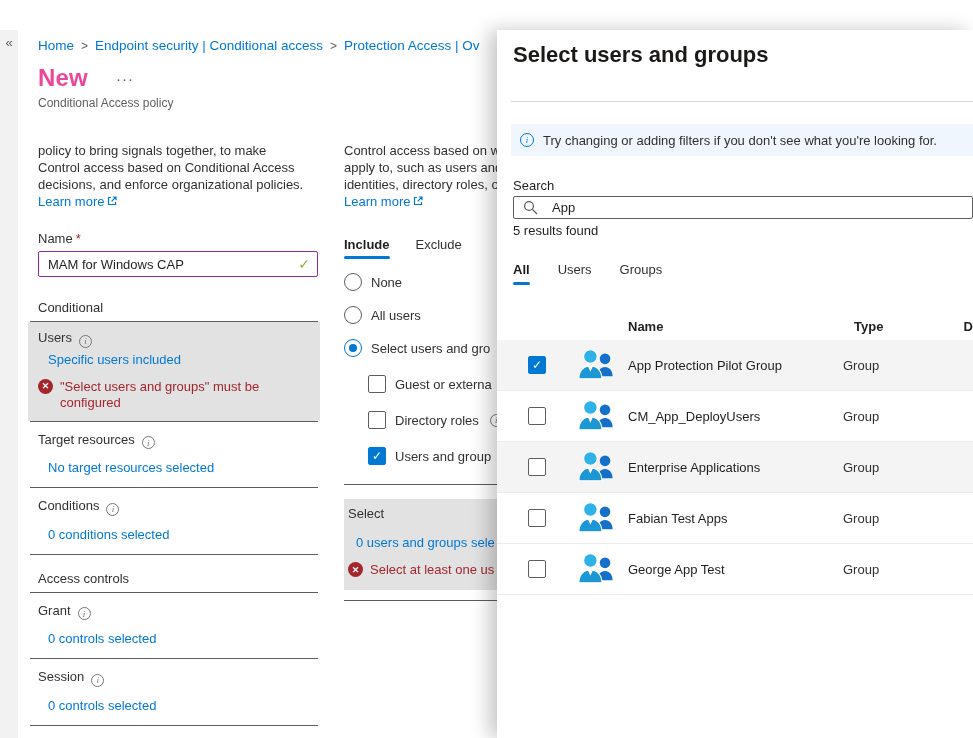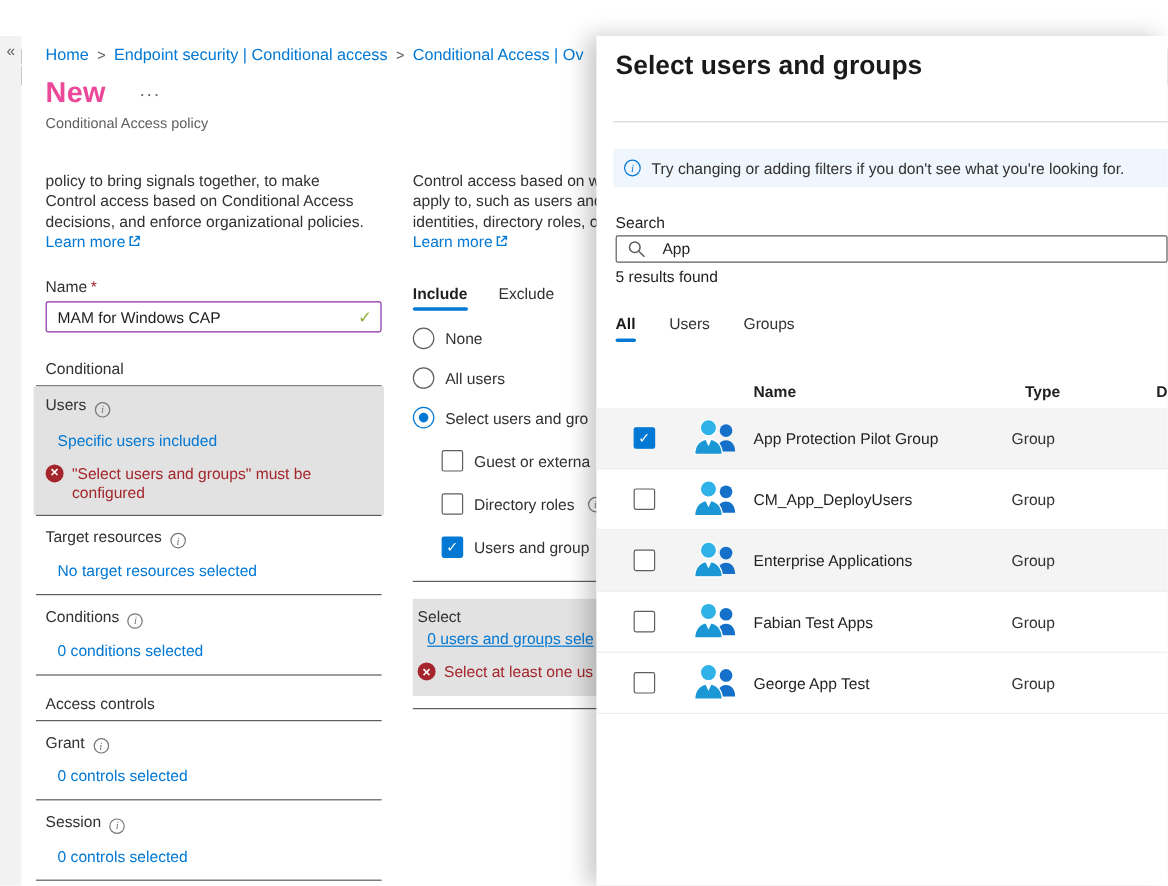--- a/index.html
+++ b/index.html
@@ -51,21 +51,21 @@
   .leftcol .rule { border:none; border-top:1px solid var(--rule); margin-left:-8px; width:288px; }
   .name-label { margin-top:21px; }
   .req-mark { color:var(--error); margin-left:3px; }
   .name-input-wrap { position:relative; margin-top:5px; }
   .name-input { width:280px; height:26px; border:1.6px solid var(--purple); border-radius:2px;
     padding:0 24px 0 9px; font-size:13px; color:#201f1e; font-family:inherit; outline:none; }
   .valid-check { position:absolute; right:8px; top:5px; color:var(--green); font-size:14px; }
   .valid-check::after { content:"✓"; }
   .section-h { margin-top:23px; margin-bottom:6px; color:#323130; }
   .graybox { background:var(--graybox); margin-left:-10px; width:292px; padding:8px 10px 10px 10px; }
-  .graybox .link { display:inline-block; margin:12px 0 6px 10px; }
+  .graybox .link { display:inline-block; margin:4px 0 6px 10px; }
   .errline { display:flex; gap:7px; color:var(--error); line-height:16px; margin-top:6px; }
   .item-label { margin-top:10px; }
   .item-link { display:inline-block; margin:11px 0 12px 10px; }
 
   
   .midcol { position:absolute; left:326px; top:112px; width:345px; }
   .tabs { display:flex; gap:26px; margin-top:27px; }
   .tab { padding-bottom:7px; cursor:pointer; position:relative; color:#323130; }
   .tab.active { font-weight:700; color:#201f1e; }
   .tab.active::after { content:""; position:absolute; left:0; right:0; bottom:0; height:3px; background:var(--accent); border-radius:2px; }
@@ -73,21 +73,21 @@
   .radio { width:18px; height:18px; min-width:18px; border:1px solid #605e5c; border-radius:50%; position:relative; background:#fff; }
   .radio.on { border:1px solid var(--accent); }
   .radio.on::after { content:""; position:absolute; left:4px; top:4px; width:8px; height:8px; border-radius:50%; background:var(--accent); }
   .check-row { display:flex; align-items:center; gap:9px; margin-top:16px; margin-left:24px; height:20px; cursor:pointer; }
   .cbx { width:18px; height:18px; min-width:18px; border:1px solid #605e5c; border-radius:2px; background:#fff;
     display:inline-flex; align-items:center; justify-content:center; color:#fff; font-size:12px; }
   .cbx.on { background:var(--accent); border-color:var(--accent); }
   .cbx.on::after { content:"✓"; }
   .mid-rule { border:none; border-top:1px solid var(--rule); margin-top:18px; width:345px; }
   .select-box { background:var(--graybox); margin-top:14px; padding:7px 8px 12px 4px; width:345px; }
-  .select-box .link { display:inline-block; margin:4px 0 4px 8px;text-decoration:underline; }
+  .select-box .link { display:inline-block; margin:14px 0 4px 8px; }
 
   
   .flyout { position:absolute; left:497px; top:30px; width:476px; height:708px; background:#fff;
     box-shadow:-8px 0 18px rgba(0,0,0,.22); }
   .flyout-title { font-size:22px; font-weight:700; color:#1b1a19; margin:12px 0 0 16px; }
   .flyout-rule { border:none; border-top:1px solid #d6d6d6; margin:33px 0 0 14px; }
   .banner { display:flex; align-items:center; gap:9px; background:var(--banner); height:32px;
     margin:22px 0 0 14px; padding-left:9px; }
   .binfo { display:inline-flex; width:14px; height:14px; min-width:14px; border:1px solid var(--accent); border-radius:50%;
     color:var(--accent); font-size:9px; align-items:center; justify-content:center;
@@ -141,21 +141,21 @@
   <span class="brand">ter</span>
 </div>
 
 <div class="rail">
   <span class="chev"></span>
 </div>
 
 <div class="main">
 
   <div class="breadcrumb">
-    <a>Home</a><span class="crumb-sep"></span><a>Endpoint security | Conditional access</a><span class="crumb-sep"></span><a>Conditional Access | Ov</a>
+    <a>Home</a><span class="crumb-sep"></span><a>Endpoint security | Conditional access</a><span class="crumb-sep"></span><a>Protection Access | Ov</a>
   </div>
 
   <div class="title-row">
     <span class="page-title">New</span>
     <span class="more-btn"></span>
   </div>
   <div class="page-subtitle">Conditional Access policy</div>
 
   <div class="leftcol">
     <div class="desc">

